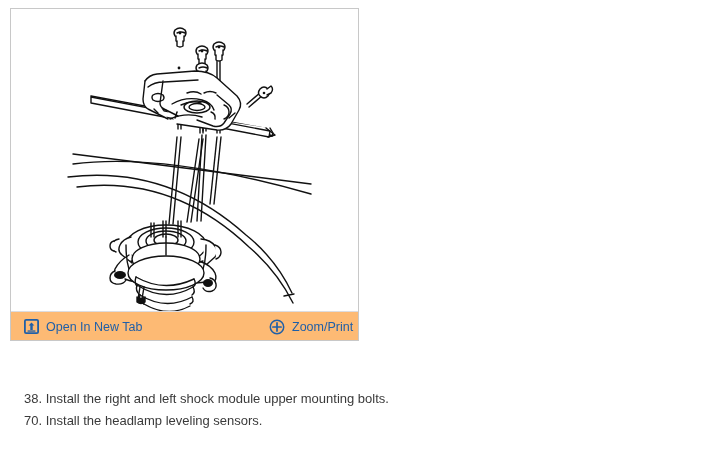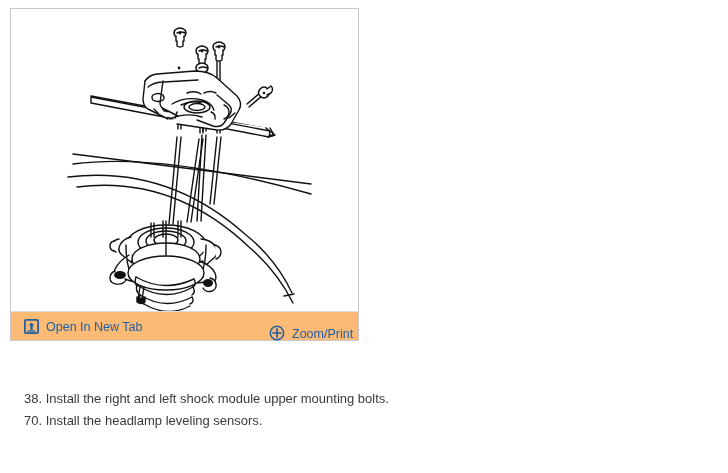--- a/index.html
+++ b/index.html
@@ -59,21 +59,21 @@
     display: flex;
     align-items: center;
     gap: 7px;
     color: #1f5fa8;
     font-size: 12.5px;
     text-decoration: none;
     cursor: pointer;
     white-space: nowrap;
   }
   #open-new-tab-link { left: 13px; }
-  #zoom-print-link  { left: 258px; align-items: flex-end; }
+  #zoom-print-link  { left: 258px; }
 
   .tool-icon { display: block; flex: 0 0 auto; }
 
   
   #instruction-list {
     position: absolute;
     left: 24px;
     top: 392px;
     width: 716px;
     font-size: 13px;

